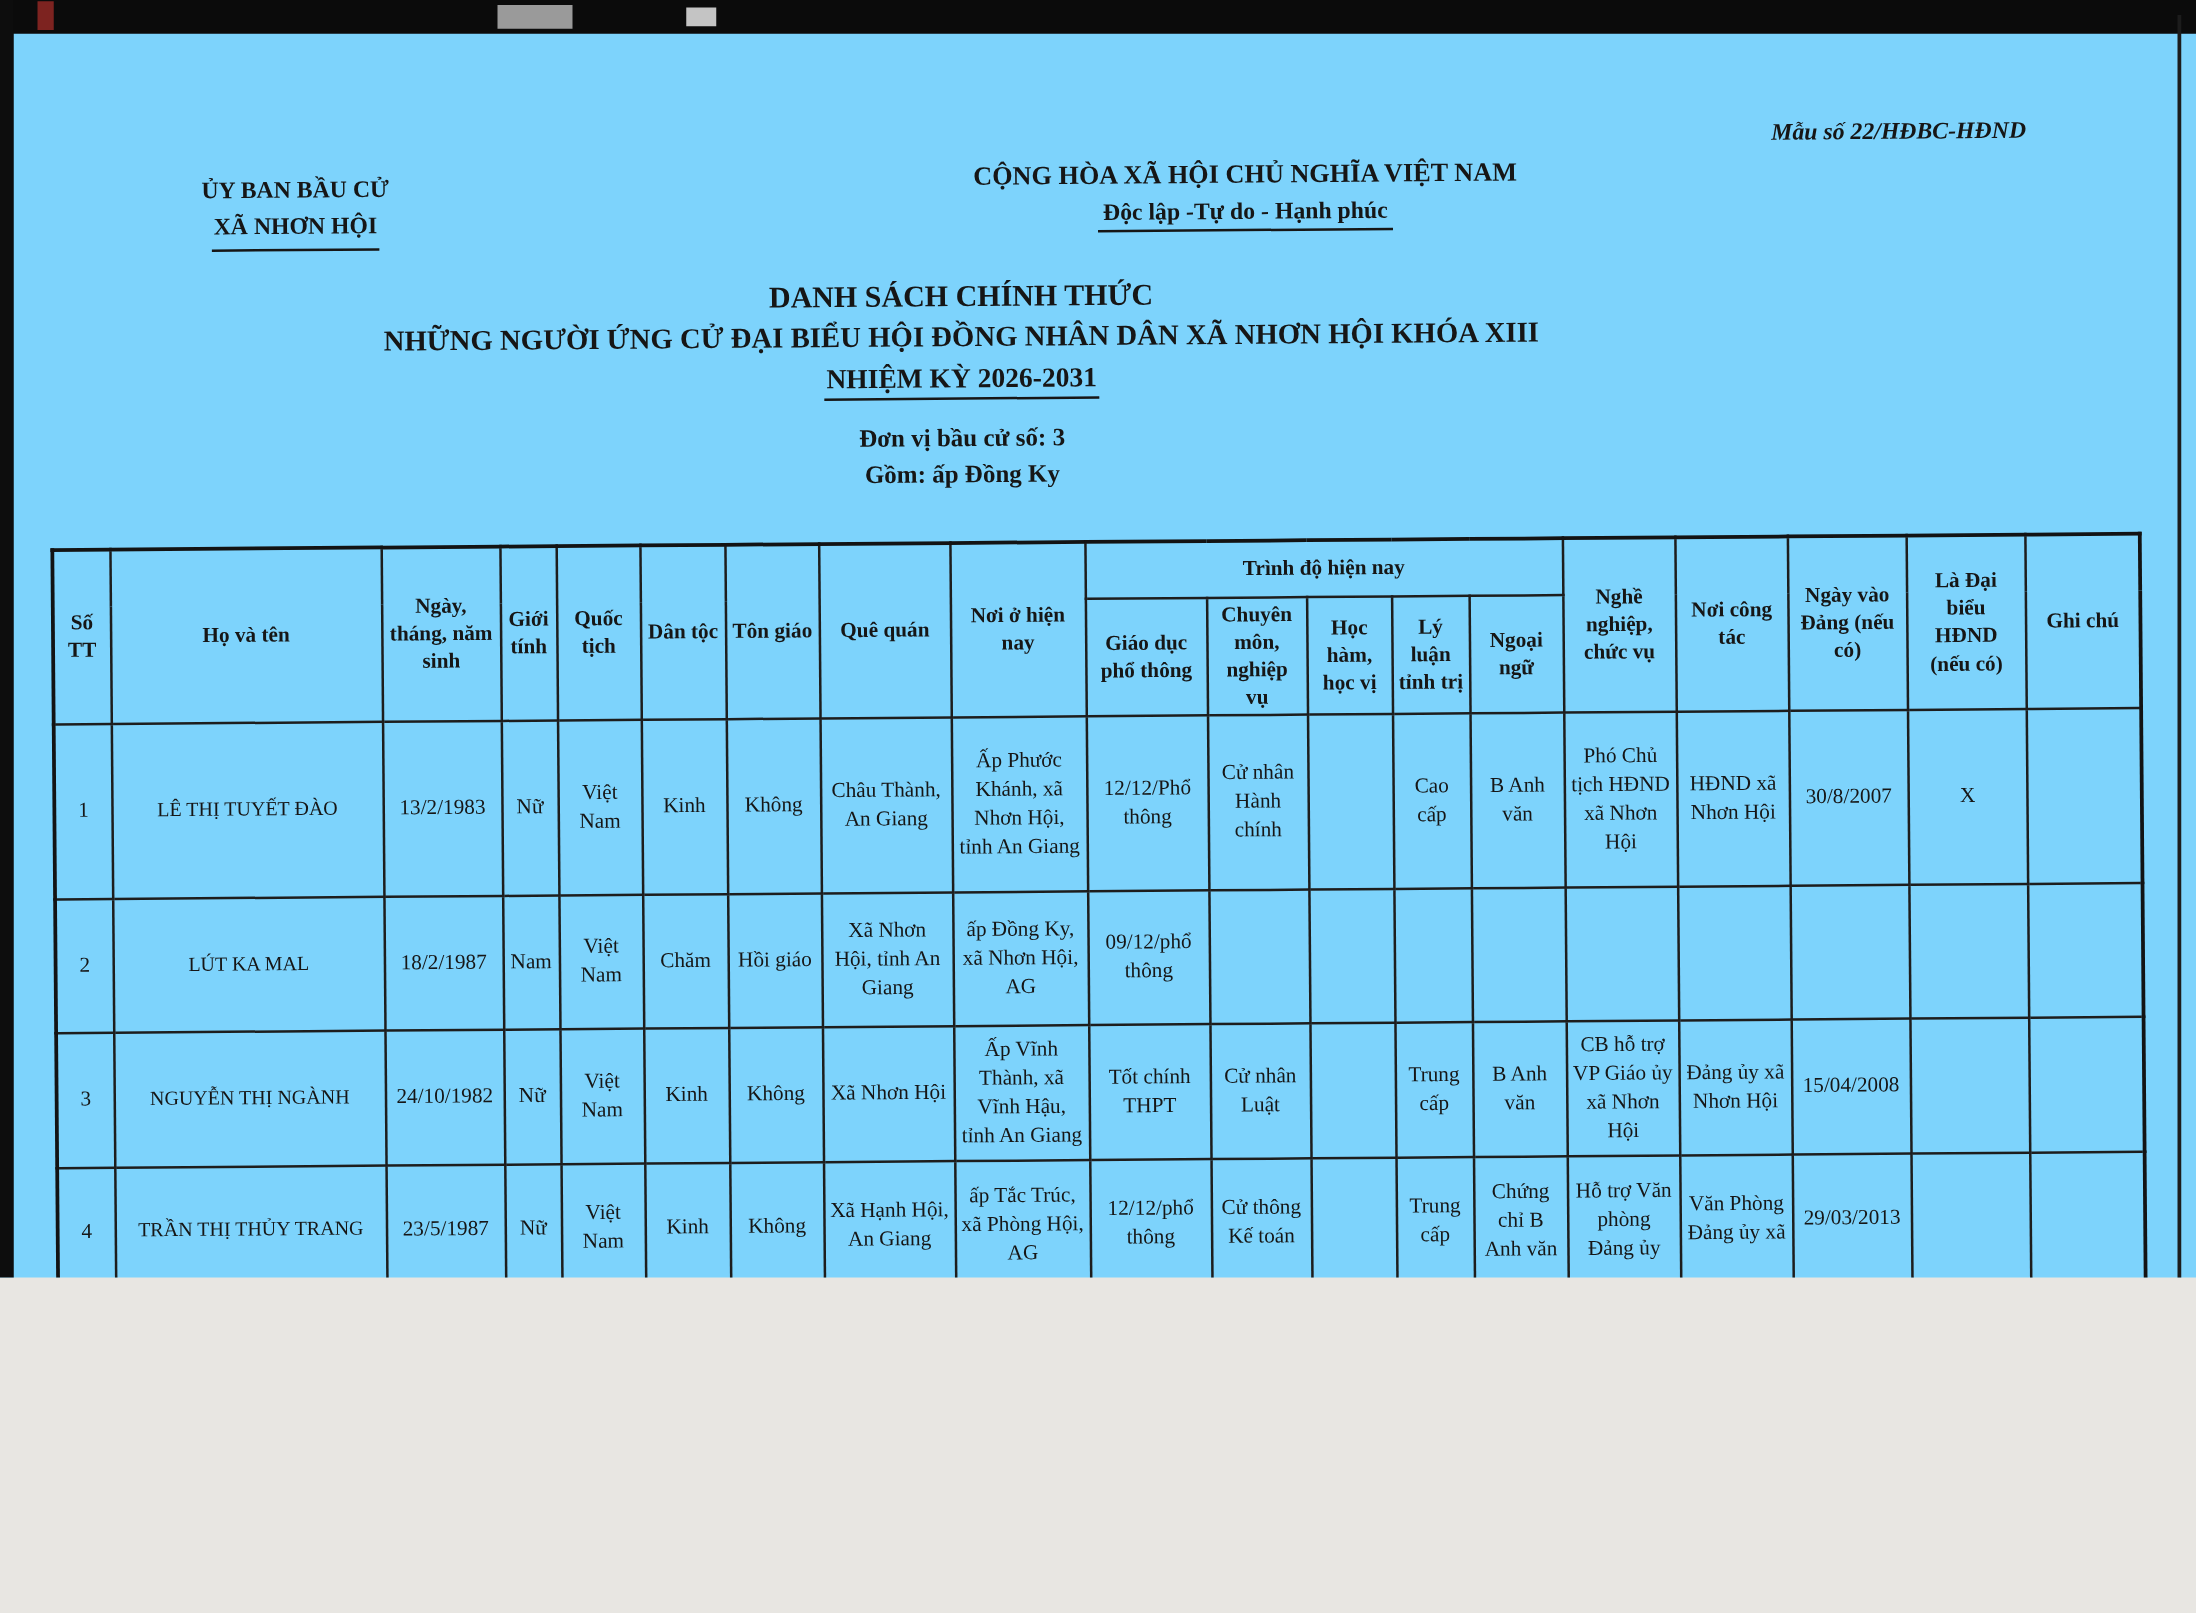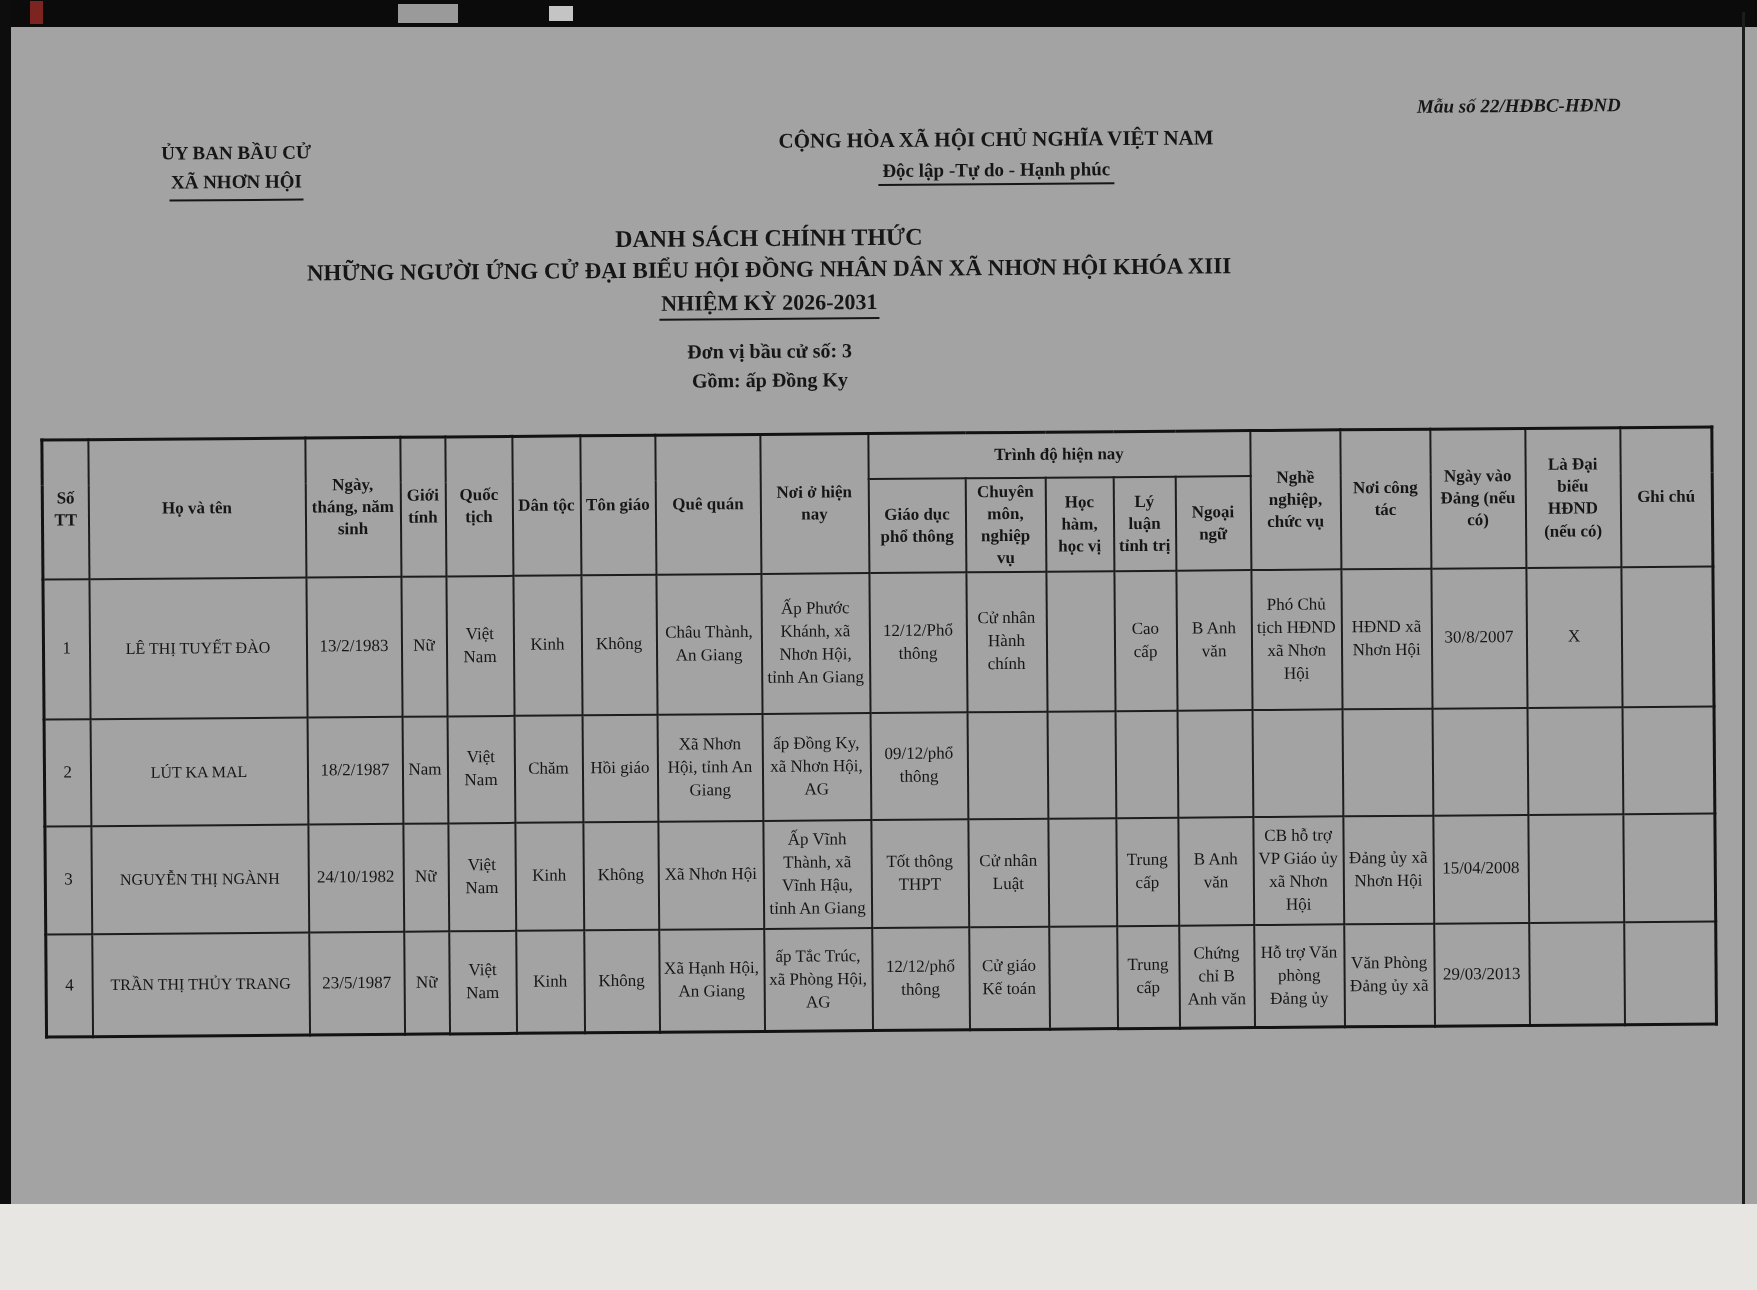--- a/index.html
+++ b/index.html
@@ -2,22 +2,22 @@
 <html><head>
 <meta charset="utf-8">
 <style>
   html,body { margin:0; padding:0; }
   body {
     width:1757px; height:1290px;
     background:#e8e6e2;
     font-family:"Liberation Serif", serif;
   }
   .page {
-    position:relative; width:1757px; height:1204px;
-    background:#a3a3a3; overflow:hidden; color:#161616;
+    position:relative; width:1757px; height:1022px;
+    background:#7dd3fc; overflow:hidden; color:#161616;
   }
   
   .top-bar   { position:absolute; top:0; left:0; width:1757px; height:27px; background:#0b0b0b; }
   .top-gray1 { position:absolute; top:4px;  left:398px; width:60px; height:19px; background:#9a9a9a; }
   .top-gray2 { position:absolute; top:6px;  left:549px; width:24px; height:15px; background:#c4c4c4; }
   .red-mark  { position:absolute; top:1px;  left:30px;  width:13px; height:23px; background:#7d2320; }
   .left-strip{ position:absolute; top:0; left:0; width:11px; height:1290px; background:#0d0d0d; }
   .bottom-line{ position:absolute; top:1261px; left:34px; width:1712px; height:4px; background:#141414; }
   .bottom-edge{ position:absolute; top:1286px; left:0; width:1757px; height:4px; background:#2a2a2a; }
   .right-line { position:absolute; top:12px; left:1742px; width:3px; height:1248px; background:#1c1c1c; }
@@ -195,21 +195,21 @@
             <tr>
               <td>3</td>
               <td class="name-cell">NGUYỄN THỊ NGÀNH</td>
               <td>24/10/1982</td>
               <td>Nữ</td>
               <td>Việt Nam</td>
               <td>Kinh</td>
               <td>Không</td>
               <td>Xã Nhơn Hội</td>
               <td>Ấp Vĩnh Thành, xã Vĩnh Hậu, tỉnh An Giang</td>
-              <td>Tốt thông THPT</td>
+              <td>Tốt chính THPT</td>
               <td>Cử nhân Luật</td>
               <td></td>
               <td>Trung cấp</td>
               <td>B Anh văn</td>
               <td>CB hỗ trợ VP Giáo ủy xã Nhơn Hội</td>
               <td>Đảng ủy xã Nhơn Hội</td>
               <td>15/04/2008</td>
               <td></td>
               <td></td>
             </tr>
@@ -217,21 +217,21 @@
               <td>4</td>
               <td class="name-cell">TRẦN THỊ THỦY TRANG</td>
               <td>23/5/1987</td>
               <td>Nữ</td>
               <td>Việt Nam</td>
               <td>Kinh</td>
               <td>Không</td>
               <td>Xã Hạnh Hội, An Giang</td>
               <td>ấp Tắc Trúc, xã Phòng Hội, AG</td>
               <td>12/12/phổ thông</td>
-              <td>Cử giáo Kế toán</td>
+              <td>Cử thông Kế toán</td>
               <td></td>
               <td>Trung cấp</td>
               <td>Chứng chỉ B Anh văn</td>
               <td>Hỗ trợ Văn phòng Đảng ủy</td>
               <td>Văn Phòng Đảng ủy xã</td>
               <td>29/03/2013</td>
               <td></td>
               <td></td>
             </tr>
           </tbody>

